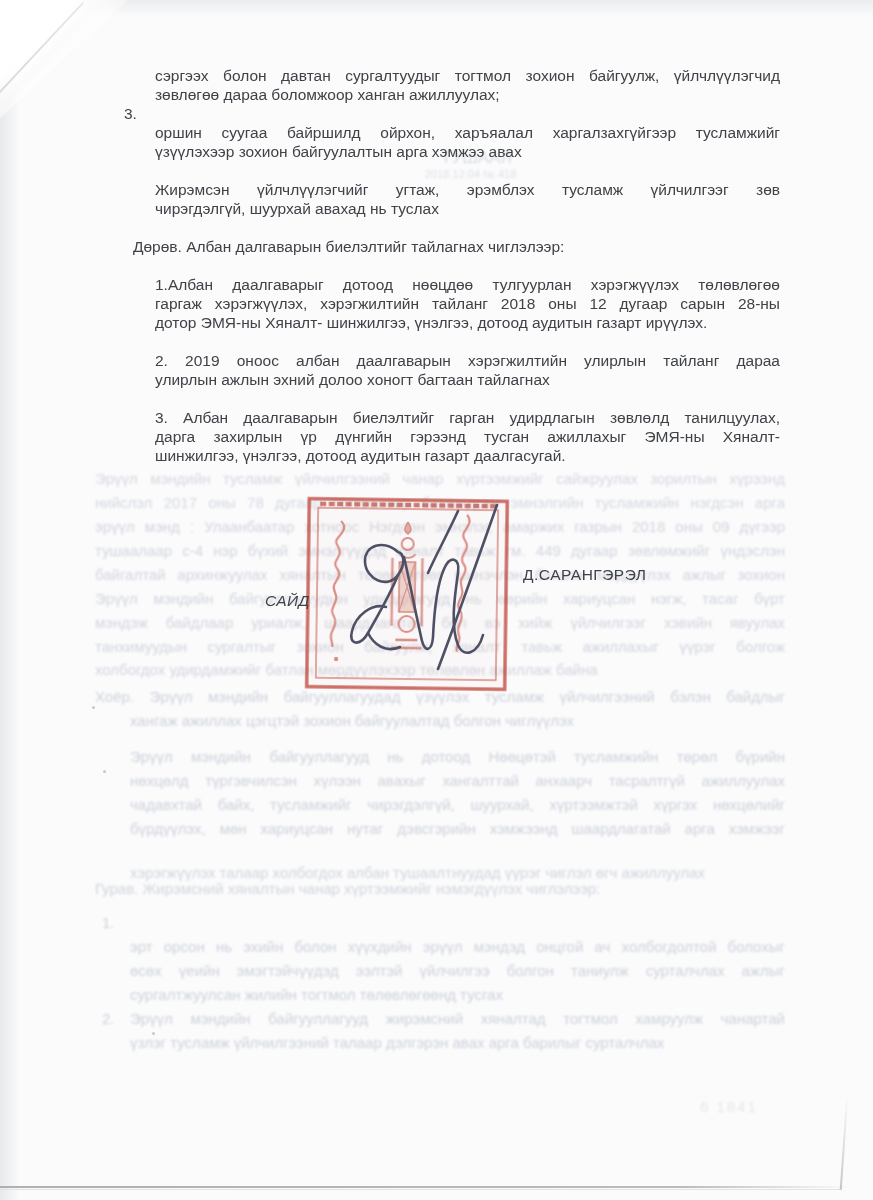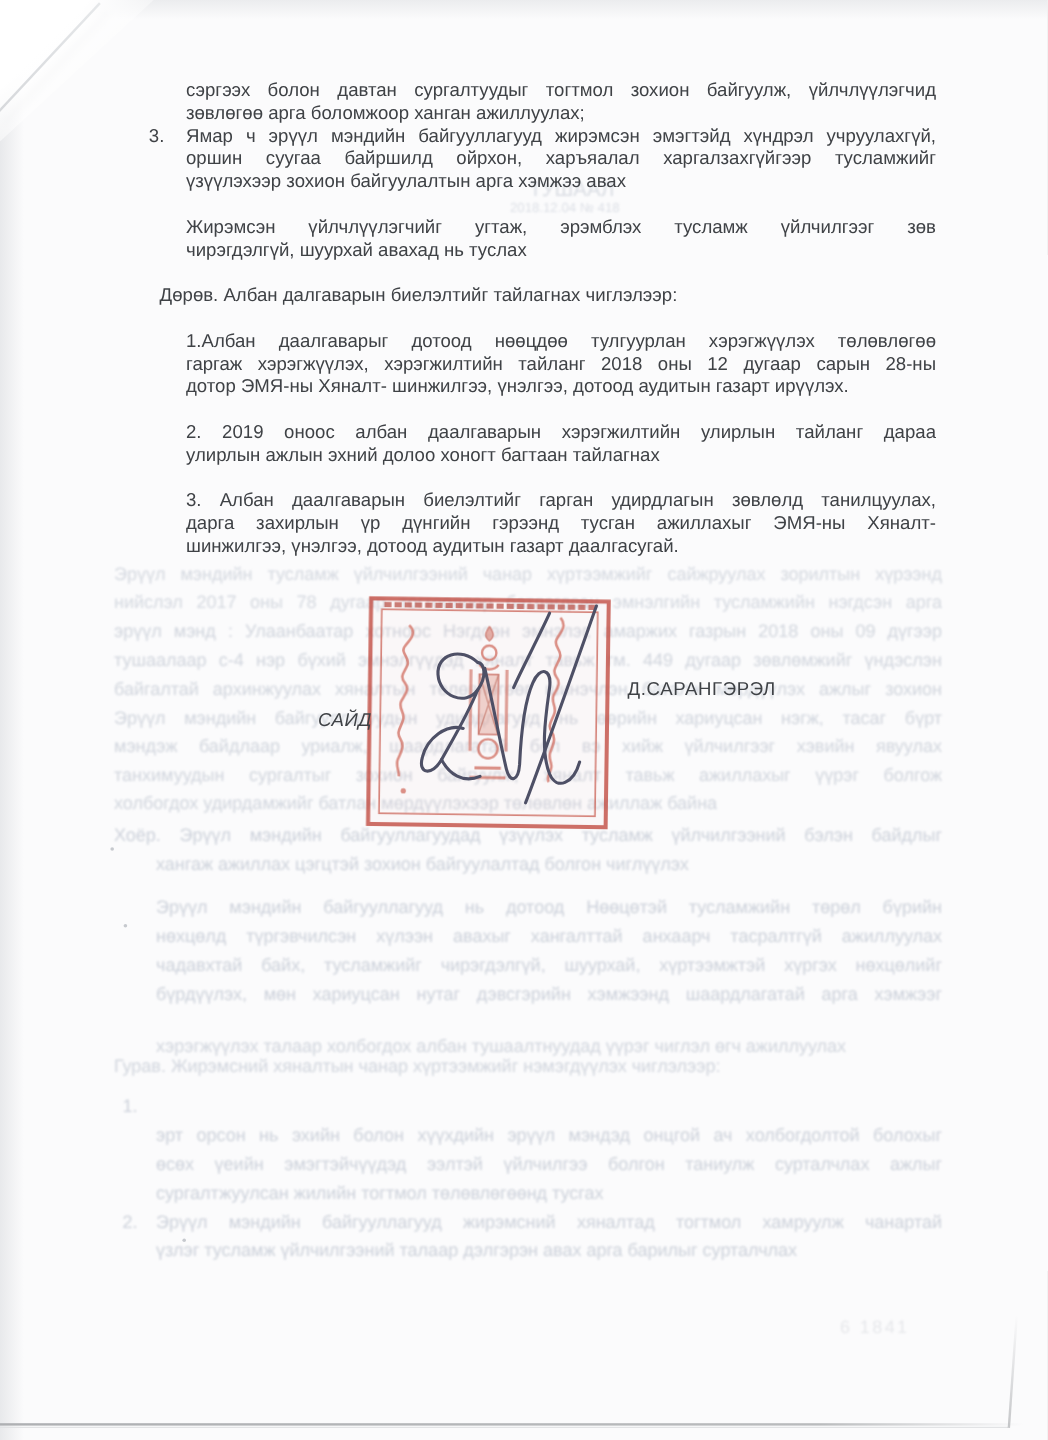--- a/index.html
+++ b/index.html
@@ -98,23 +98,22 @@
       <div class="gline just" style="left: 130px; top: 962px; width: 655px; opacity: 0.55;">өсөх үеийн эмэгтэйчүүдэд ээлтэй үйлчилгээ болгон таниулж сурталчлах ажлыг</div>
       <div class="gline" style="left: 130px; top: 986px; opacity: 0.55;">сургалтжуулсан жилийн тогтмол төлөвлөгөөнд тусгах</div>
       <div class="gline" style="left: 102px; top: 1010px; opacity: 0.55;">2.</div>
       <div class="gline just" style="left: 130px; top: 1010px; width: 655px; opacity: 0.55;">Эрүүл мэндийн байгууллагууд жирэмсний хяналтад тогтмол хамруулж чанартай</div>
       <div class="gline" style="left: 130px; top: 1034px; opacity: 0.55; text-align: right;">үзлэг тусламж үйлчилгээний талаар дэлгэрэн авах арга барилыг сурталчлах</div>
     </div>
 
   <div class="text-layer">
 
   <div class="bline just" style="left: 155px; top: 66px; width: 625px;">сэргээх болон давтан сургалтуудыг тогтмол зохион байгуулж, үйлчлүүлэгчид</div>
-      <div class="bline" style="left: 155px; top: 85px;">зөвлөгөө арга боломжоор ханган ажиллуулах;</div>
+      <div class="bline" style="left: 155px; top: 85px;">зөвлөгөө дараа боломжоор ханган ажиллуулах;</div>
       <div class="bline" style="left: 124px; top: 104px;">3.</div>
-      <div class="bline just" style="left: 155px; top: 104px; width: 625px;">Ямар ч эрүүл мэндийн байгууллагууд жирэмсэн эмэгтэйд хүндрэл учруулахгүй,</div>
       <div class="bline just" style="left: 155px; top: 123px; width: 625px;">оршин суугаа байршилд ойрхон, харъяалал харгалзахгүйгээр тусламжийг</div>
       <div class="bline" style="left: 155px; top: 142px;">үзүүлэхээр зохион байгуулалтын арга хэмжээ авах</div>
       <div class="bline just" style="left: 155px; top: 180px; width: 625px;">Жирэмсэн үйлчлүүлэгчийг угтаж, эрэмблэх тусламж үйлчилгээг зөв</div>
       <div class="bline" style="left: 155px; top: 199px;">чирэгдэлгүй, шуурхай авахад нь туслах</div>
       <div class="bline" style="left: 133px; top: 237px;">Дөрөв. Албан далгаварын биелэлтийг тайлагнах чиглэлээр:</div>
       <div class="bline just" style="left: 155px; top: 275px; width: 625px;">1.Албан даалгаварыг дотоод нөөцдөө тулгуурлан хэрэгжүүлэх төлөвлөгөө</div>
       <div class="bline just" style="left: 155px; top: 294px; width: 625px;">гаргаж хэрэгжүүлэх, хэрэгжилтийн тайланг 2018 оны 12 дугаар сарын 28-ны</div>
       <div class="bline" style="left: 155px; top: 313px;">дотор ЭМЯ-ны Хяналт- шинжилгээ, үнэлгээ, дотоод аудитын газарт ирүүлэх.</div>
       <div class="bline just" style="left: 155px; top: 351px; width: 625px;">2. 2019 оноос албан даалгаварын хэрэгжилтийн улирлын тайланг дараа</div>
       <div class="bline" style="left: 155px; top: 370px;">улирлын ажлын эхний долоо хоногт багтаан тайлагнах</div>

